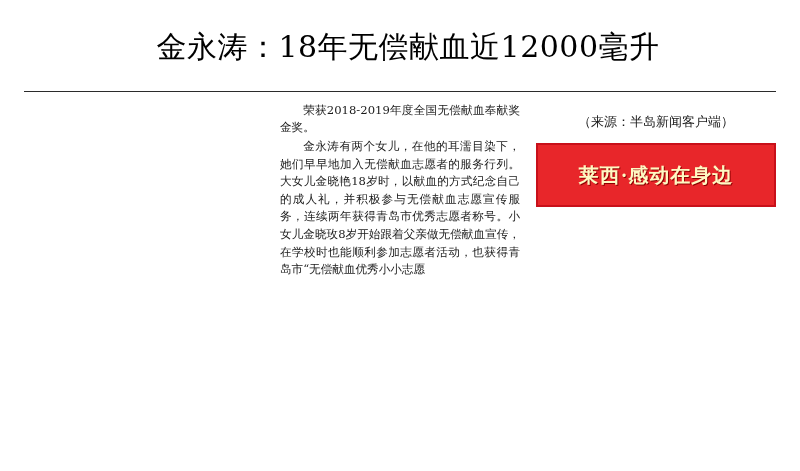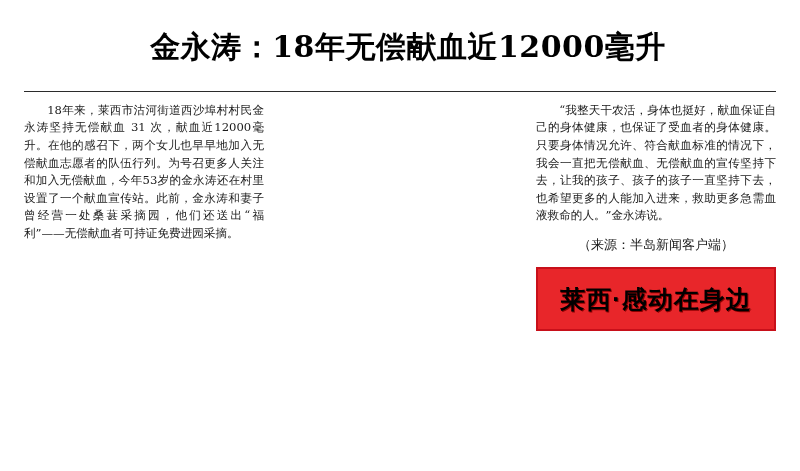--- a/index.html
+++ b/index.html
@@ -18,21 +18,21 @@
     position: relative;
     width: 800px;
     height: 471px;
     background: #ffffff;
     box-sizing: border-box;
     padding: 0;
   }
   .headline {
     text-align: center;
     font-family: "DejaVu Serif", "Liberation Serif", serif;
-    font-weight: bold;
+    font-weight: normal;
     font-size: 30px;
     letter-spacing: 0.5px;
     color: #000000;
     padding: 10px 20px 6px 36px;
     line-height: 1.15;
   }
   .rule {
     width: 752px;
     margin: 6px auto 0 auto;
     border-top: 1px solid #2b2b2b;
@@ -67,47 +67,47 @@
     width: 240px;
     height: 64px;
     background: #e8262a;
     border: 2px solid #c8101a;
     display: flex;
     align-items: center;
     justify-content: center;
     box-sizing: border-box;
   }
   .promo-text {
-    color: #000000;
+    color: #fef9c3;
     font-weight: bold;
-    font-size: 25px;
+    font-size: 20px;
     letter-spacing: 1px;
-    font-family: Liberation Sans, sans-serif;
+    font-family: Liberation Serif, serif;
     text-shadow: 1px 1px 0 #8b0000;
   }
 </style>
 </head>
 <body>
 
 <div class="page">
 
   <h1 class="headline">金永涛：18年无偿献血近12000毫升</h1>
   <div class="rule"></div>
 
   <div class="columns">
 
     <div class="col">
-      <p>18年来，莱西市沽河街道西沙埠村村民金永涛坚持无偿献血 31 次，献血近12000毫升。在他的感召下，两个女儿也早早地加入无偿献血志愿者的队伍行列。为号召更多人关注和加入无偿献血，今年53岁的金永涛还在村里设置了一个献血宣传站。此前，金永涛和妻子曾经营一处桑葚采摘园，他们还送出“福利”——无偿献血者可持证免费进园采摘。</p>
     </div>
 
     <div class="col">
+      <p>荣获2018-2019年度全国无偿献血奉献奖金奖。</p>
+      <p>金永涛有两个女儿，在他的耳濡目染下，她们早早地加入无偿献血志愿者的服务行列。大女儿金晓艳18岁时，以献血的方式纪念自己的成人礼，并积极参与无偿献血志愿宣传服务，连续两年获得青岛市优秀志愿者称号。小女儿金晓玫8岁开始跟着父亲做无偿献血宣传，在学校时也能顺利参加志愿者活动，也获得青岛市“无偿献血优秀小小志愿</p>
     </div>
 
     <div class="col">
-      <p>“我整天干农活，身体也挺好，献血保证自己的身体健康，也保证了受血者的身体健康。只要身体情况允许、符合献血标准的情况下，我会一直把无偿献血、无偿献血的宣传坚持下去，让我的孩子、孩子的孩子一直坚持下去，也希望更多的人能加入进来，救助更多急需血液救命的人。”金永涛说。</p>
       <div class="source">（来源：半岛新闻客户端）</div>
       <div class="promo">
         <span class="promo-text">莱西·感动在身边</span>
       </div>
     </div>
 
   </div>
 </div>
 
 </body></html>

